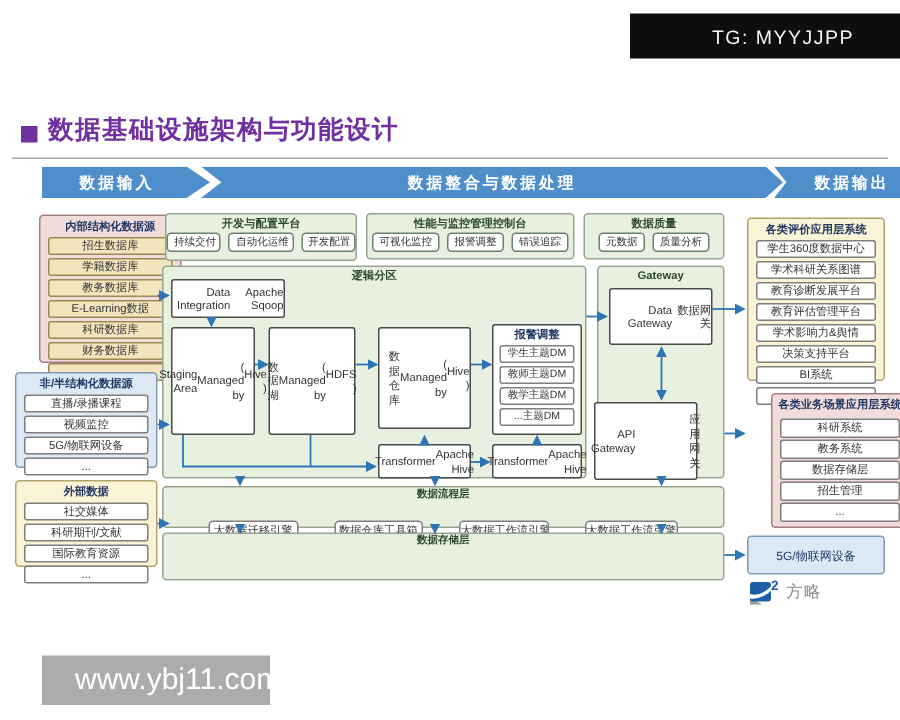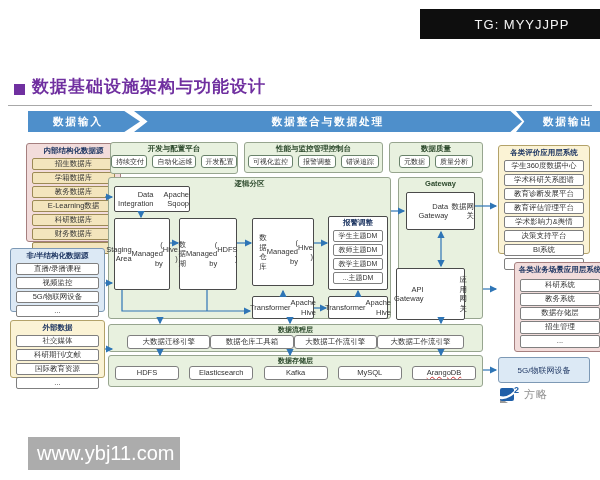--- a/index.html
+++ b/index.html
@@ -43,26 +43,26 @@
   .wbox{background:#fff;border:1.2px solid #4a4a4a;border-radius:2px;box-sizing:border-box;
         display:flex;flex-direction:row;align-items:center;justify-content:center;
         font-size:7.5px;color:#333;text-align:right;line-height:9.5px;}
   .wbox .gap{height:9px;}
   .mart-box{background:#fff;border:1.2px solid #4a4a4a;border-radius:2px;box-sizing:border-box;}
   .mart-box .chip{font-size:7px;margin:1.5px 4px;}
 
   
   .layer-title{text-align:center;font-size:7px;font-weight:bold;color:#2d4a2d;line-height:9px;}
   .layer-row{display:flex;justify-content:space-between;padding:0 8px;margin-top:1px;}
-  .layer-row .chip{display:inline-block;margin:0;height:12px;line-height:12px;font-size:7.5px;border-radius:3px;}
+  .layer-row .chip{display:inline-block;margin:12px;height:12px;line-height:12px;font-size:7.5px;border-radius:3px;}
   .misspell{text-decoration:underline wavy #d03030 1px;text-underline-offset:1px;}
 
   
   .watermark{left:28px;top:437px;width:152px;height:33px;background:#ACACAC;color:#fff;
-             font-size:20px;display:flex;align-items:center;padding-left:9px;box-sizing:border-box;}
+             font-size:20px;display:flex;align-items:center;padding-left:22px;box-sizing:border-box;}
   .logo{left:497px;top:384px;display:flex;align-items:center;gap:3px;}
   .logo-text{color:#8c8c8c;font-size:11px;letter-spacing:1px;}
 
   svg.overlay{position:absolute;left:0;top:0;pointer-events:none;}
 </style>
 </head>
 <body>
 
 <div class="stage">
 
@@ -198,27 +198,20 @@
     <div class="layer-row" style="padding:0 18px;">
       <span class="chip" style="width:82px;">大数据迁移引擎</span>
       <span class="chip" style="width:82px;">数据仓库工具箱</span>
       <span class="chip" style="width:82px;">大数据工作流引擎</span>
       <span class="chip" style="width:86px;">大数据工作流引擎</span>
     </div>
   </div>
 
   <div class="abs gbox" style="left:108px;top:355px;width:375px;height:32px;">
     <div class="layer-title">数据存储层</div>
-    <div class="layer-row" style="padding:0 6px;">
-      <span class="chip" style="width:62px;">HDFS</span>
-      <span class="chip" style="width:62px;">Elasticsearch</span>
-      <span class="chip" style="width:62px;">Kafka</span>
-      <span class="chip" style="width:62px;">MySQL</span>
-      <span class="chip misspell" style="width:62px;">ArangoDB</span>
-    </div>
   </div>
 
   <div class="abs panel bg-yellow" style="left:498px;top:145px;width:92px;height:109px;">
     <div class="panel-title">各类评价应用层系统</div>
     <div class="chip">学生360度数据中心</div>
     <div class="chip">学术科研关系图谱</div>
     <div class="chip">教育诊断发展平台</div>
     <div class="chip">教育评估管理平台</div>
     <div class="chip">学术影响力&amp;舆情</div>
     <div class="chip">决策支持平台</div>

